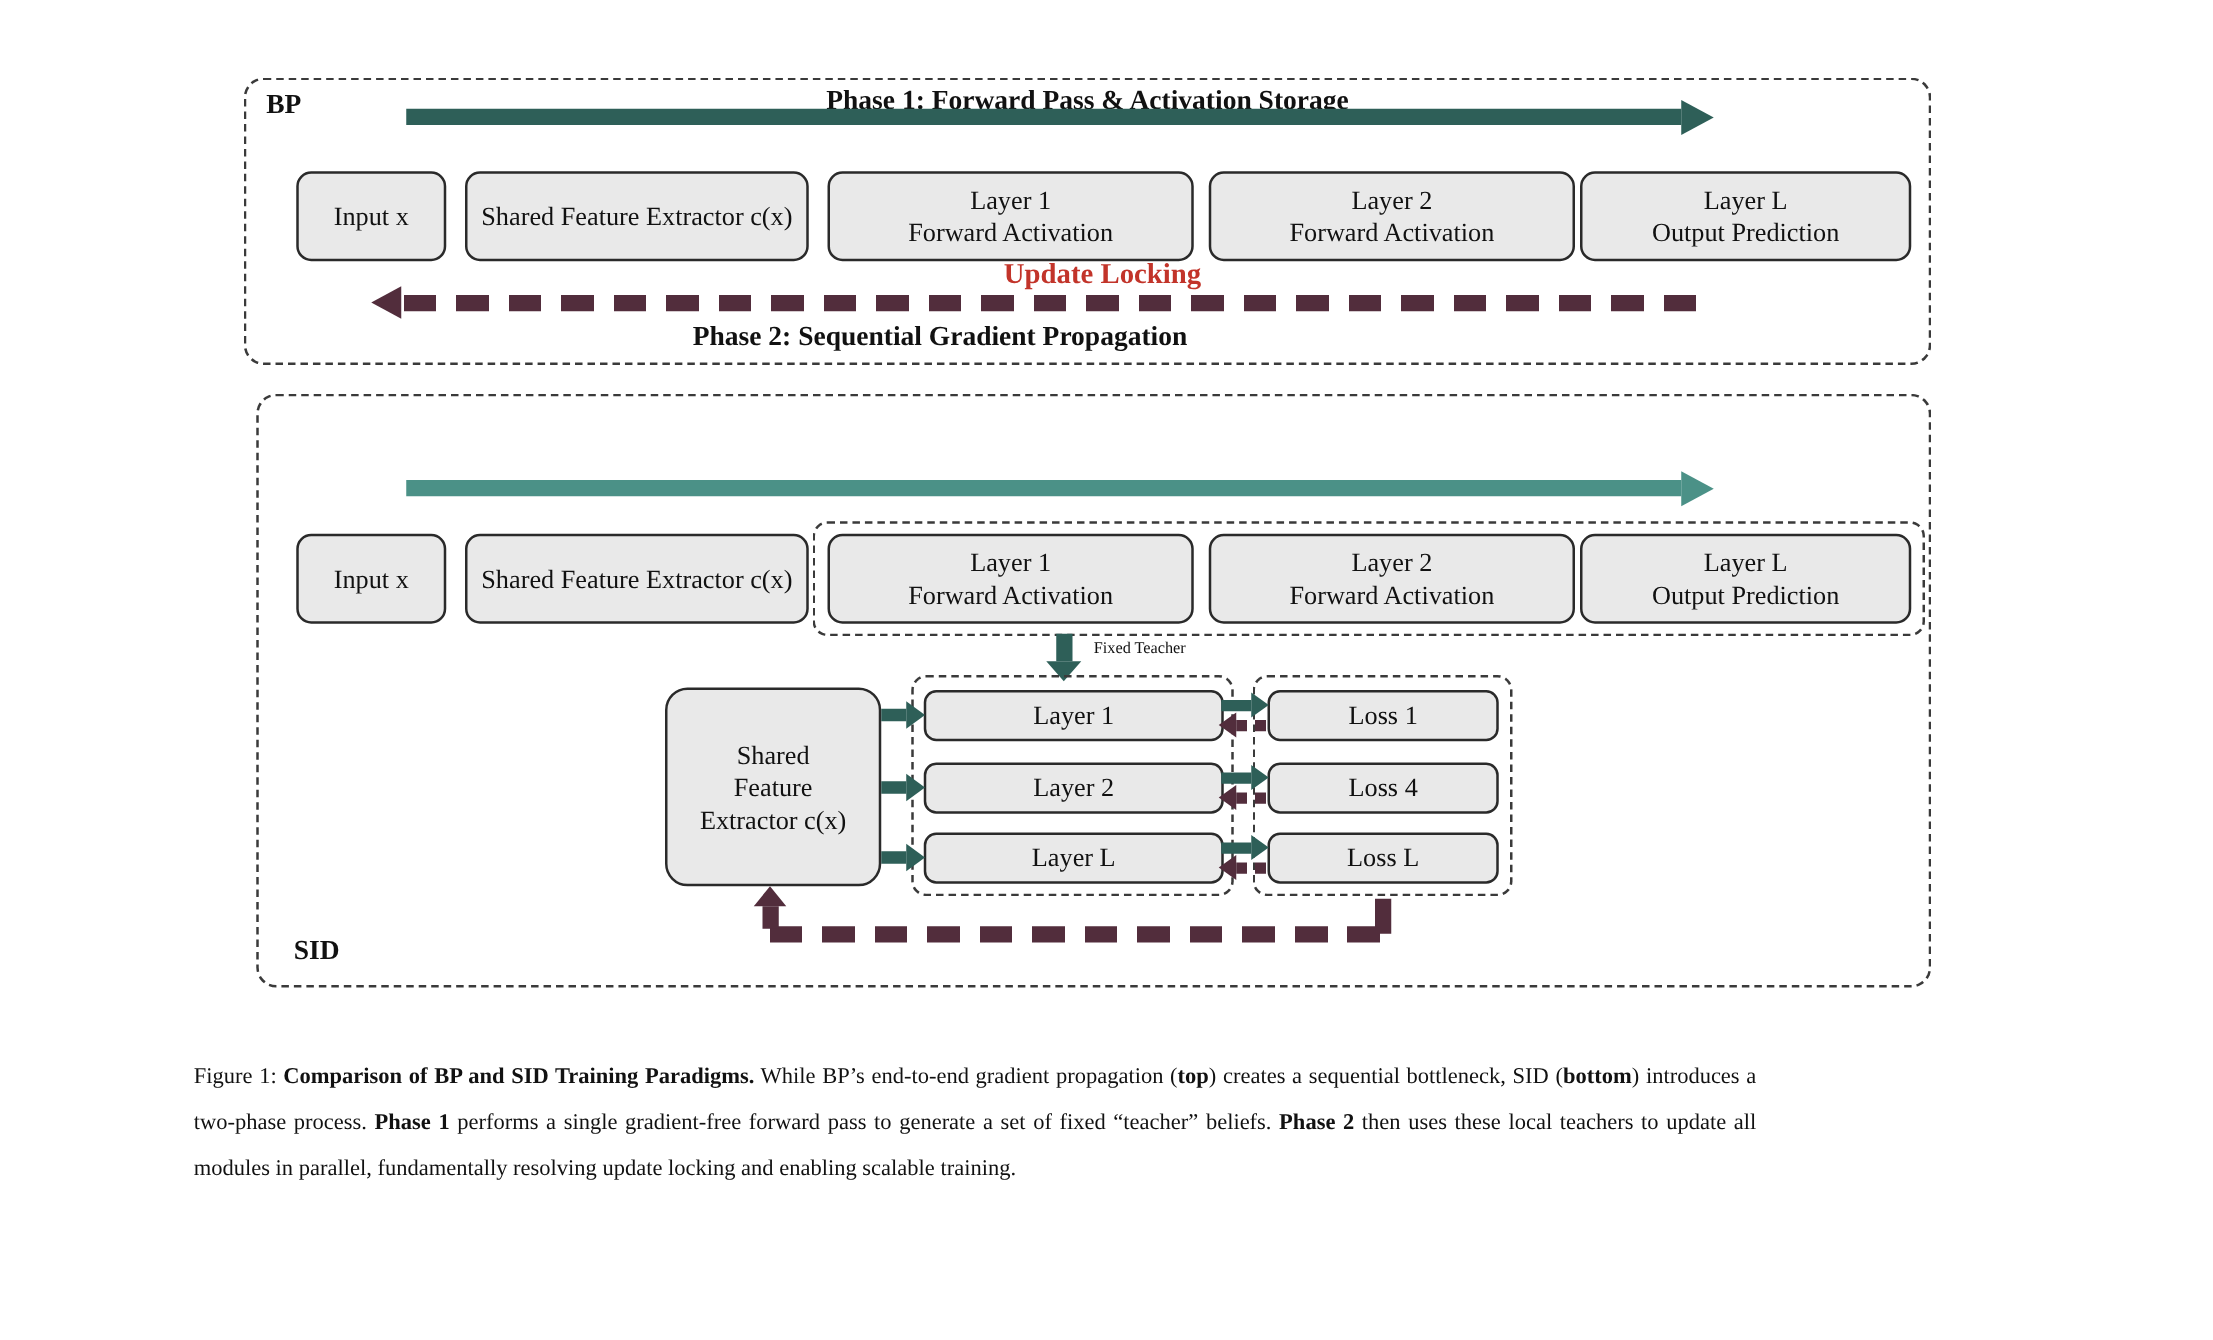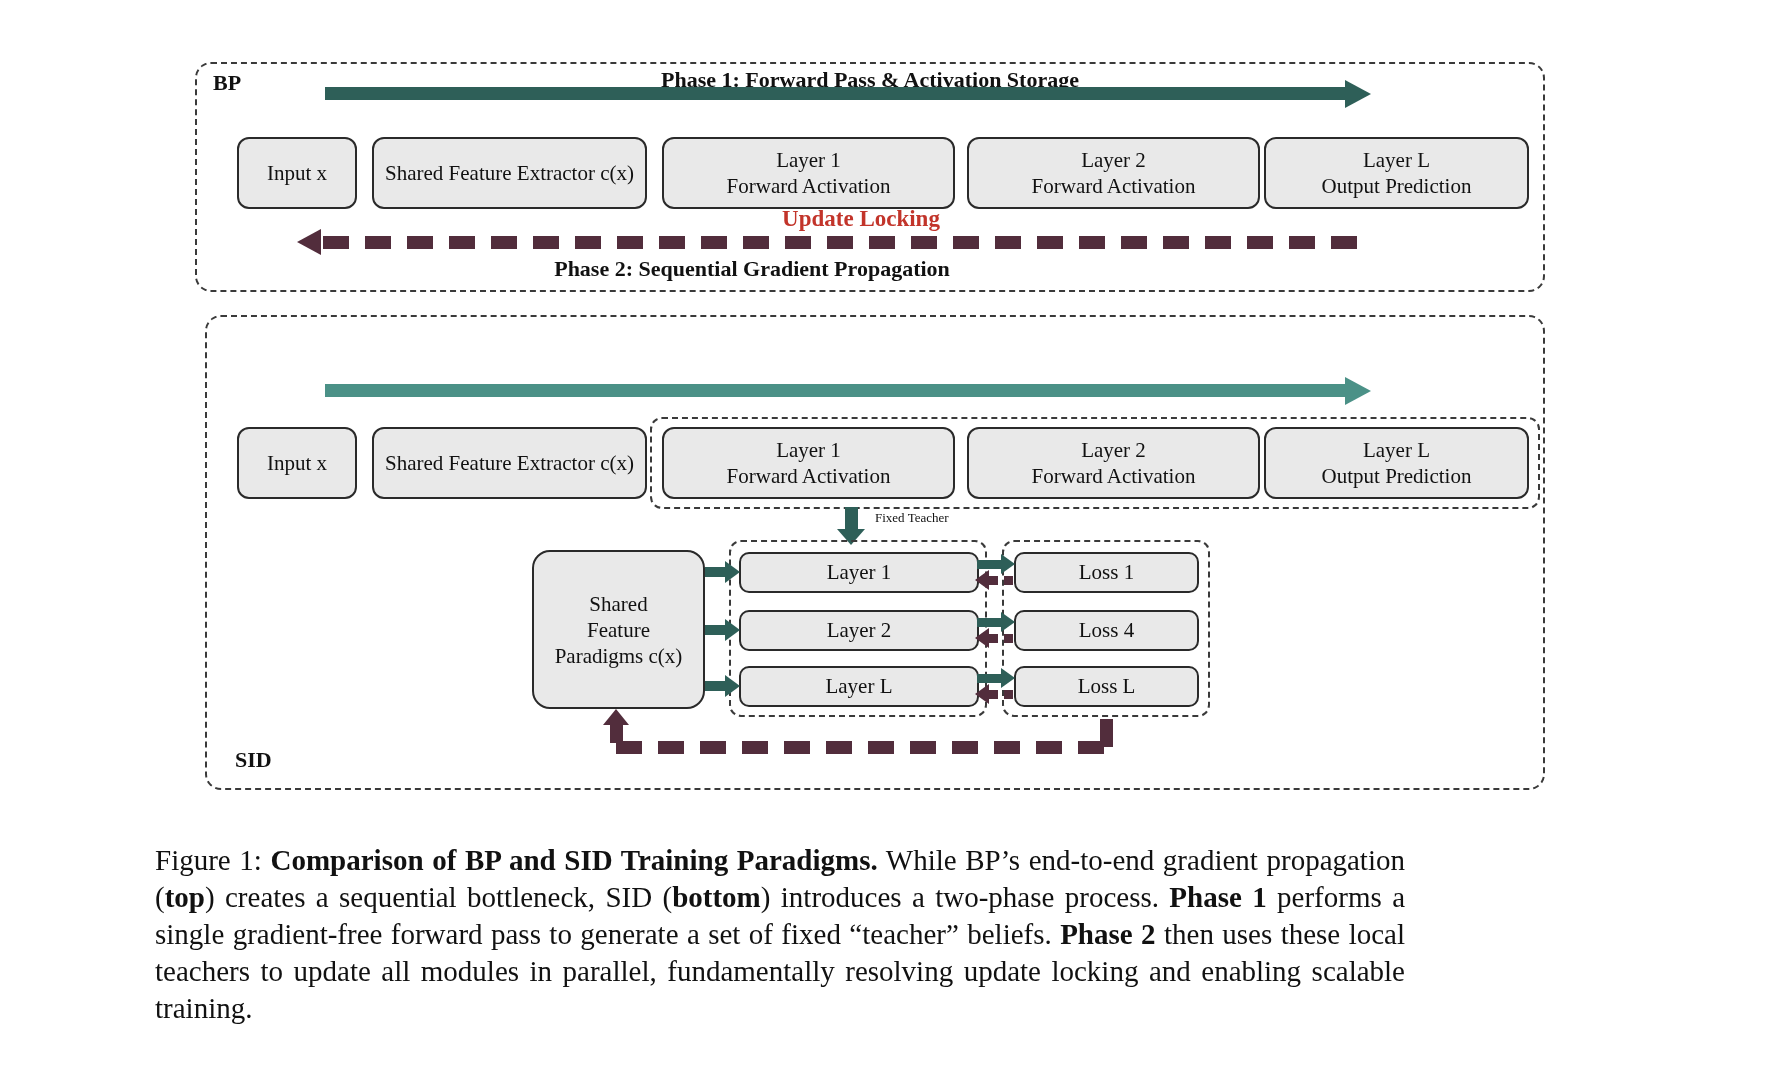--- a/index.html
+++ b/index.html
@@ -24,21 +24,21 @@
   .corner-label{position:absolute;font-weight:bold;font-size:22px;}
   .bar{position:absolute;}
   .tri{position:absolute;width:0;height:0;}
   .teal-bar-dark{background:var(--teal-dark);}
   .teal-bar-light{background:var(--teal-light);}
   .maroon-dash-big{background:repeating-linear-gradient(90deg,var(--maroon) 0 26px,transparent 26px 42px);}
   .maroon-dash-small{background:repeating-linear-gradient(90deg,var(--maroon) 0 9px,transparent 9px 15px);}
   .maroon-solid{background:var(--maroon);}
   .update-locking{position:absolute;color:var(--red);font-weight:bold;font-size:23px;text-align:center;}
   .fixed-teacher{position:absolute;font-size:13px;}
-  .caption{position:absolute;left:155px;top:842px;width:1250px;font-size:29px;line-height:37px;
+  .caption{position:absolute;left:155px;top:842px;width:1250px;font-size:18px;line-height:37px;
            text-align:justify;}
 </style>
 </head>
 <body>
 
 <div class="frame" style="left:195px;top:62px;width:1350px;height:230px;">
 
   <span class="corner-label" style="left:16px;top:6px;text-align:center;">BP</span>
 
   <div class="title" style="left:0;top:3px;width:100%;">Phase 1: Forward Pass &amp; Activation Storage</div>
@@ -58,21 +58,21 @@
   </div>
   <div class="box" style="left:770px;top:73px;width:293px;height:72px;">
     <span>Layer 2</span>
     <span>Forward Activation</span>
   </div>
   <div class="box" style="left:1067px;top:73px;width:265px;height:72px;">
     <span>Layer L</span>
     <span>Output Prediction</span>
   </div>
 
-  <div class="update-locking" style="left:514px;top:142px;width:300px;">Update Locking</div>
+  <div class="update-locking" style="left:535px;top:142px;width:300px;">Update Locking</div>
 
   <div class="tri" style="left:100px;top:165px;border-top:13px solid transparent;border-bottom:13px solid transparent;border-right:24px solid var(--maroon);"></div>
   <div class="bar maroon-dash-big" style="left:126px;top:172px;width:1044px;height:13px;"></div>
 
   <div class="title" style="left:0;top:192px;width:1110px;">Phase 2: Sequential Gradient Propagation</div>
 </div>
 
 <div class="frame" style="left:205px;top:315px;width:1340px;height:475px;">
 
 
@@ -100,21 +100,21 @@
     <span>Output Prediction</span>
   </div>
 
   <div class="bar teal-bar-dark" style="left:638px;top:190px;width:13px;height:22px;"></div>
   <div class="tri" style="left:630px;top:212px;border-left:14px solid transparent;border-right:14px solid transparent;border-top:16px solid var(--teal-dark);"></div>
   <span class="fixed-teacher" style="left:668px;top:193px;">Fixed Teacher</span>
 
   <div class="box" style="left:325px;top:233px;width:173px;height:159px;border-radius:18px;">
     <span>Shared</span>
     <span>Feature</span>
-    <span>Paradigms c(x)</span>
+    <span>Extractor c(x)</span>
   </div>
 
   <div class="subframe" style="left:522px;top:223px;width:258px;height:177px;"></div>
   <div class="subframe" style="left:795px;top:223px;width:208px;height:177px;"></div>
 
   <div class="smallbox" style="left:532px;top:235px;width:240px;height:41px;">
     <span>Layer 1</span>
   </div>
   <div class="smallbox" style="left:532px;top:293px;width:240px;height:41px;">
     <span>Layer 2</span>

